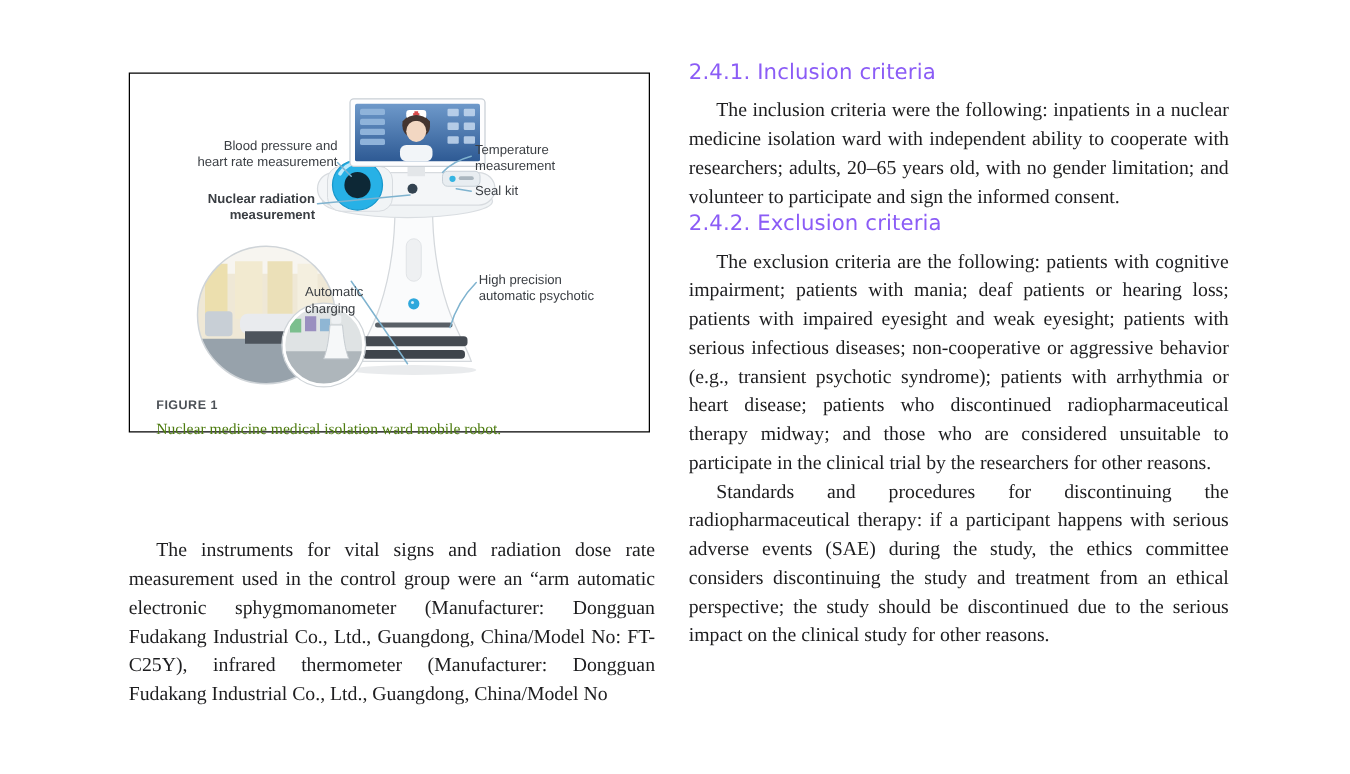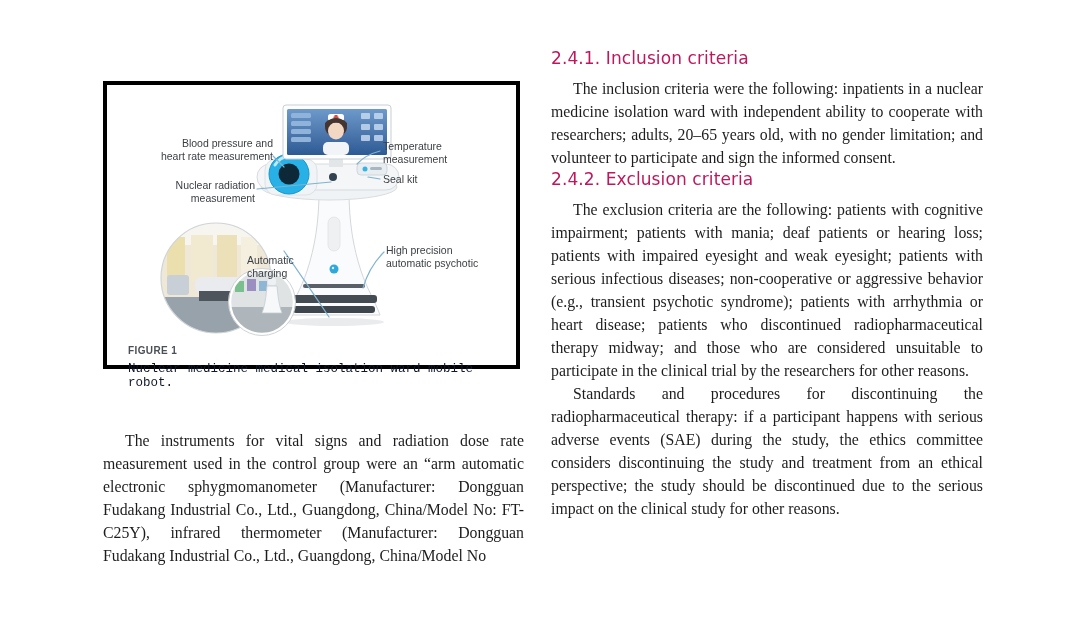--- a/index.html
+++ b/index.html
@@ -5,62 +5,62 @@
   * { margin:0; padding:0; box-sizing:border-box; }
   html,body { background:#ffffff; }
   .page {
     position:relative; width:1080px; height:619px;
     background:#ffffff; overflow:hidden;
     font-family:"Liberation Serif", serif;
   }
 
   
   .figbox {
-    position:absolute; left:103px; top:81px; width:417px; height:288px;
-    border:4px solid #000000; background:#ffffff;
+    position:absolute; left:103px; top:58px; width:417px; height:288px;
+    border:1px solid #000000; background:#ffffff;
   }
   .figimg { position:absolute; left:0; top:0; width:415px; height:258px; }
   .figimg svg { position:absolute; left:0; top:0; }
   .figlabel {
     position:absolute;
     font-family:"Liberation Sans", sans-serif;
     font-size:10.5px; line-height:1.22; color:#3a3e43;
     white-space:pre-line;
   }
   .lab-bp     { left:30px;  top:52px;  width:136px; text-align:right; }
   .lab-temp   { left:276px; top:55px; }
   .lab-seal   { left:276px; top:88px; }
-  .lab-rad    { left:56px;  top:94px;  width:92px; text-align:right; }
+  .lab-rad    { left:56px;  top:94px;  width:92px; text-align:right;font-weight:bold; }
   .lab-charge { left:140px; top:137px;margin-top:32px; }
   .lab-nav    { left:279px; top:159px; }
 
   .figcaption { position:absolute; left:21px; top:260px; width:375px; }
   .figtag {
     font-family:"Liberation Sans", sans-serif; font-weight:bold;
     font-size:10px; letter-spacing:.4px; color:#4b5056; margin-bottom:6px;
   }
   .figcap {
-    font-family:Liberation Mono, monospace;
-    font-size:12.5px; color:#0f172a;
+    font-family:Liberation Serif, serif;
+    font-size:12.5px; color:#4d7c0f;
   }
 
   
   .left-text  { position:absolute; left:103px; top:429px;  width:421px; }
   .right-col  { position:absolute; left:551px; top:48px;   width:432px; }
 
   p.body {
     font-size:15.8px; line-height:23px; color:#1d1d1f;
     text-align:justify; margin:0;
   }
   p.body.indent { text-indent:22px; }
   a.figlink { color:#3aabc6; text-decoration:none; cursor:pointer; }
 
   h3.subheading {
     font-family:"DejaVu Sans", sans-serif;
-    font-size:17px; font-weight:400; color:#be185d;
+    font-size:17px; font-weight:400; color:#8b5cf6;
     margin:0 0 9px 0; letter-spacing:.1px;
   }
   h3.subheading.second { }
 </style>
 </head>
 <body>
 
 <div class="page">
 
   <figure class="figbox">

